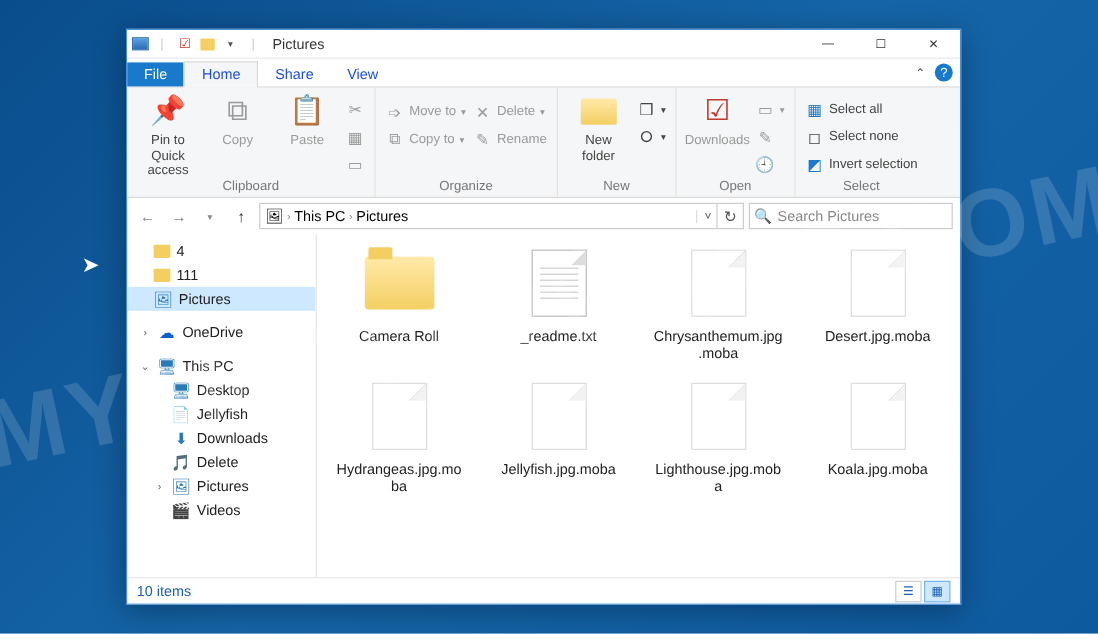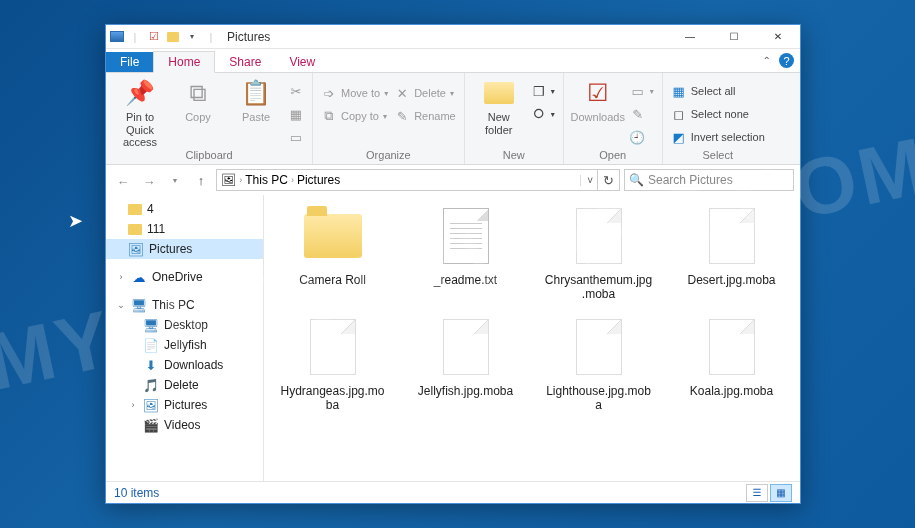--- a/index.html
+++ b/index.html
@@ -53,21 +53,21 @@
       font-size: 12px;
       border-bottom: 1px solid #e5e5e5;
     }
     .titlebar .qat { display: flex; align-items: center; gap: 3px; }
     .qat-ico { width: 16px; height: 16px; display:flex; align-items:center; justify-content:center; font-size:11px; }
     .titlebar .title { margin-left: 8px; color: #333; }
     .winbtns { margin-left: auto; display: flex; }
     .winbtn { width: 44px; height: 22px; display: flex; align-items: center; justify-content: center; color: #333; font-size:10px; }
     
     .menutabs { height: 24px; display: flex; align-items:flex-end; background:#fff; padding-left:0; border-bottom:1px solid #dadada; position:relative; }
-    .tab { padding: 3px 14px; font-size: 12px; color: #be185d; }
+    .tab { padding: 3px 14px; font-size: 12px; color: #1d4ed8; }
     .tab.file { background: #1979ca; color: #fff; }
     .tab.active { background: #f5f6f7; border-top:1px solid #dadada; border-left:1px solid #dadada; border-right:1px solid #dadada; border-bottom:1px solid #f5f6f7; margin-bottom:-1px; }
     .help { position:absolute; right:6px; top:4px; display:flex; gap:8px; align-items:center;}
     .help .chev { color:#555; font-size:10px;}
     .help .q { width:15px; height:15px; border-radius:50%; background:#1979ca; color:#fff; font-size:11px; display:flex; align-items:center; justify-content:center;}
     
     .ribbon { background:#f5f6f7; height:92px; border-bottom:1px solid #dadada; display:flex; }
     .rgroup { border-right:1px solid #e3e3e3; padding:4px 8px 0 8px; display:flex; flex-direction:column; align-items:center; }
     .rgroup .row { display:flex; gap:6px; align-items:flex-start; }
     .rgroup .glabel { font-size:11px; color:#777; margin-top:auto; margin-bottom:3px; }

